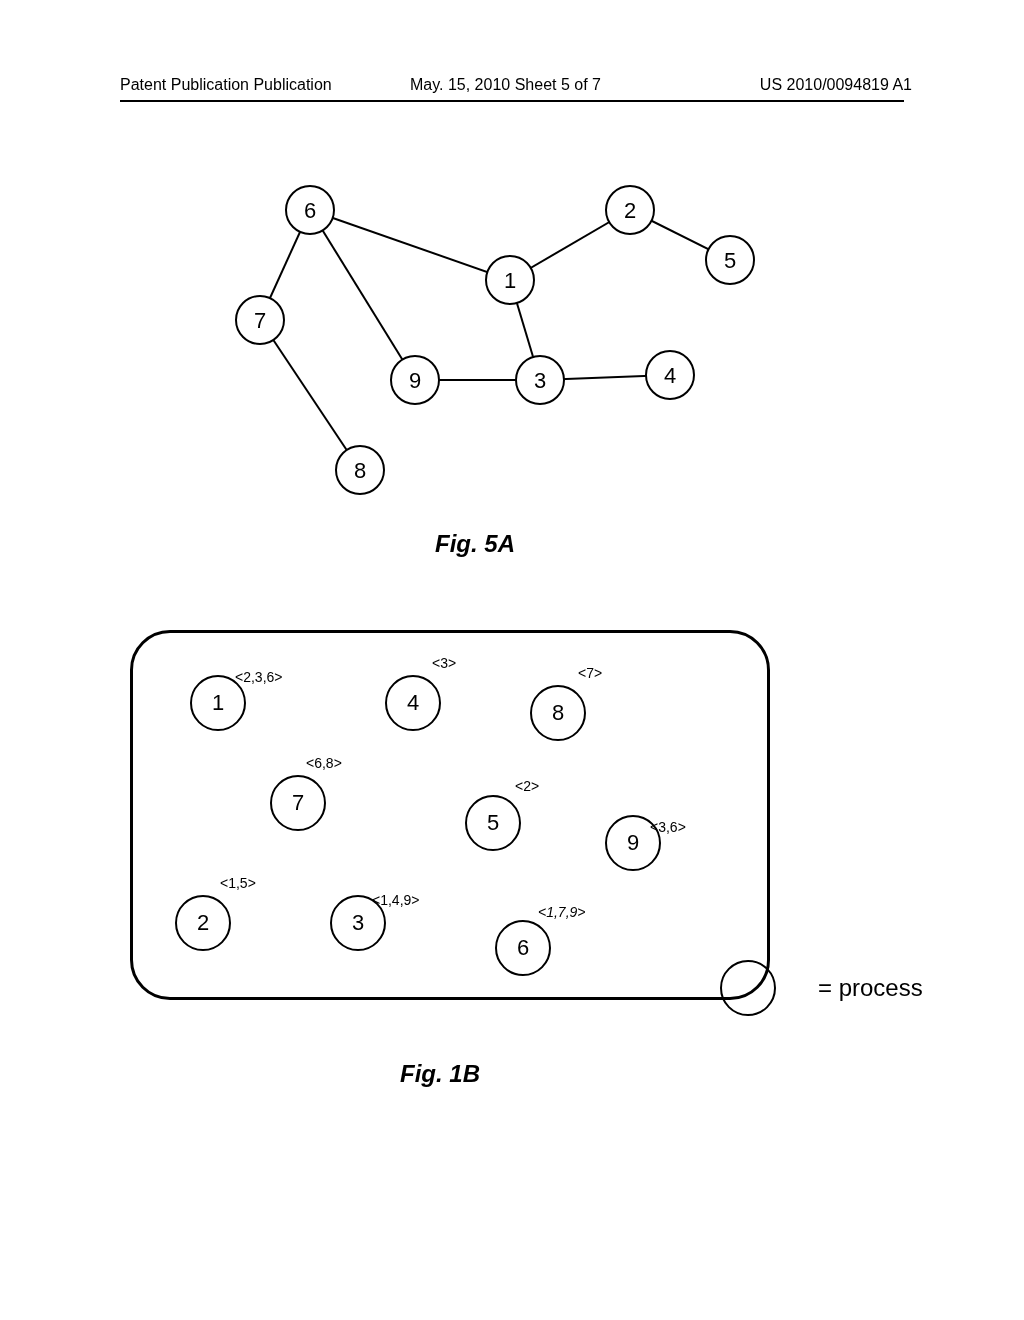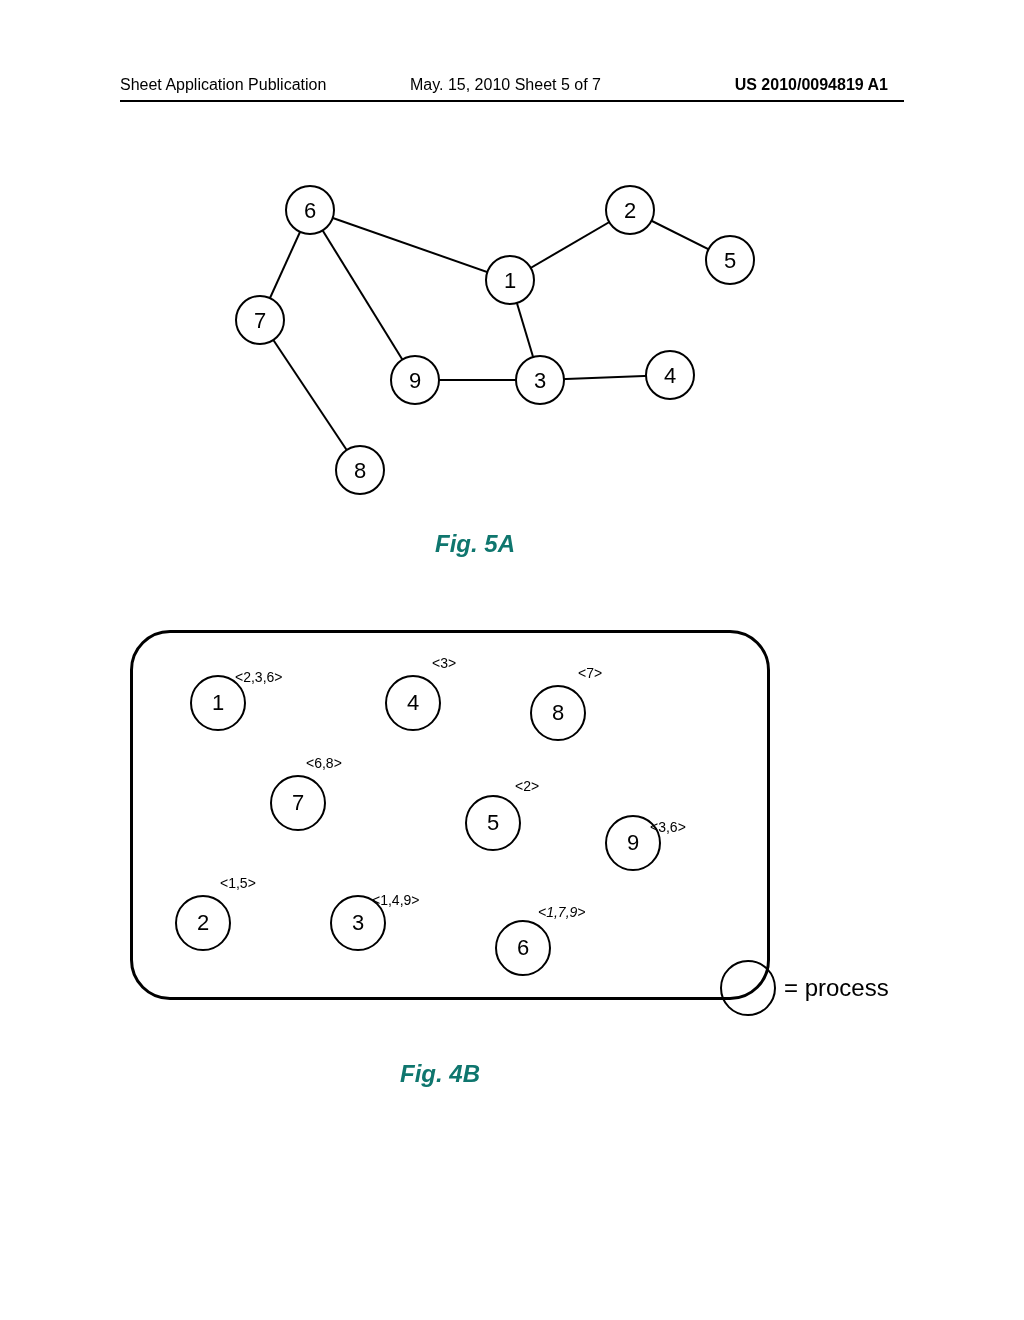--- a/index.html
+++ b/index.html
@@ -26,21 +26,21 @@
     background: #000;
   }
   .hdr-left, .hdr-center, .hdr-right {
     position: absolute;
     top: 0;
     font-size: 16px;
     color: #000;
   }
   .hdr-left { left: 120px; }
   .hdr-center { left: 410px; }
-  .hdr-right { right: 136px; font-weight: bold; }
+  .hdr-right { right: 112px; font-weight: normal; }
 
   .graph-svg {
     position: absolute;
     top: 170px;
     left: 200px;
     width: 600px;
     height: 340px;
   }
   .graph-node {
     fill: #fff;
@@ -57,21 +57,21 @@
     font-family: Arial, sans-serif;
     text-anchor: middle;
     dominant-baseline: central;
   }
 
   .fig-caption {
     position: absolute;
     font-weight: bold;
     font-style: italic;
     font-size: 24px;
-    color: #0f766e;
+    color: #000000;
   }
   .fig-caption-a { top: 530px; left: 435px; }
   .fig-caption-b { top: 1060px; left: 400px; }
 
   .fig5b-container {
     position: absolute;
     top: 620px;
     left: 120px;
     width: 720px;
     height: 420px;
@@ -113,27 +113,28 @@
   }
   .legend-circle {
     width: 56px;
     height: 56px;
     border: 2px solid #000;
     border-radius: 50%;
     margin-right: 8px;
   }
   .legend-text {
     font-size: 24px;
+    margin-left: 34px;
   }
 </style>
 </head>
 <body>
 
 <div class="page-header">
-  <span class="hdr-left">Sheet Application Publication</span>
+  <span class="hdr-left">Patent Publication Publication</span>
   <span class="hdr-center">May. 15, 2010  Sheet 5 of 7</span>
   <span class="hdr-right">US 2010/0094819 A1</span>
   <div class="header-line"></div>
 </div>
 
 <svg class="graph-svg" viewBox="0 0 600 340">
 
   <line class="graph-edge" x1="110" y1="40" x2="60" y2="150"></line>
   <line class="graph-edge" x1="110" y1="40" x2="215" y2="210"></line>
   <line class="graph-edge" x1="110" y1="40" x2="310" y2="110"></line>
@@ -213,13 +214,13 @@
 
   <div class="proc-node" style="top:300px; left:375px;">6</div>
   <div class="proc-label" style="top:284px; left:418px;font-style:italic;">&lt;1,7,9&gt;</div>
 </div>
 
 <div class="legend">
   <div class="legend-circle"></div>
   <span class="legend-text">= process</span>
 </div>
 
-<div class="fig-caption fig-caption-b">Fig. 4B</div>
+<div class="fig-caption fig-caption-b">Fig. 1B</div>
 
 </body></html>

